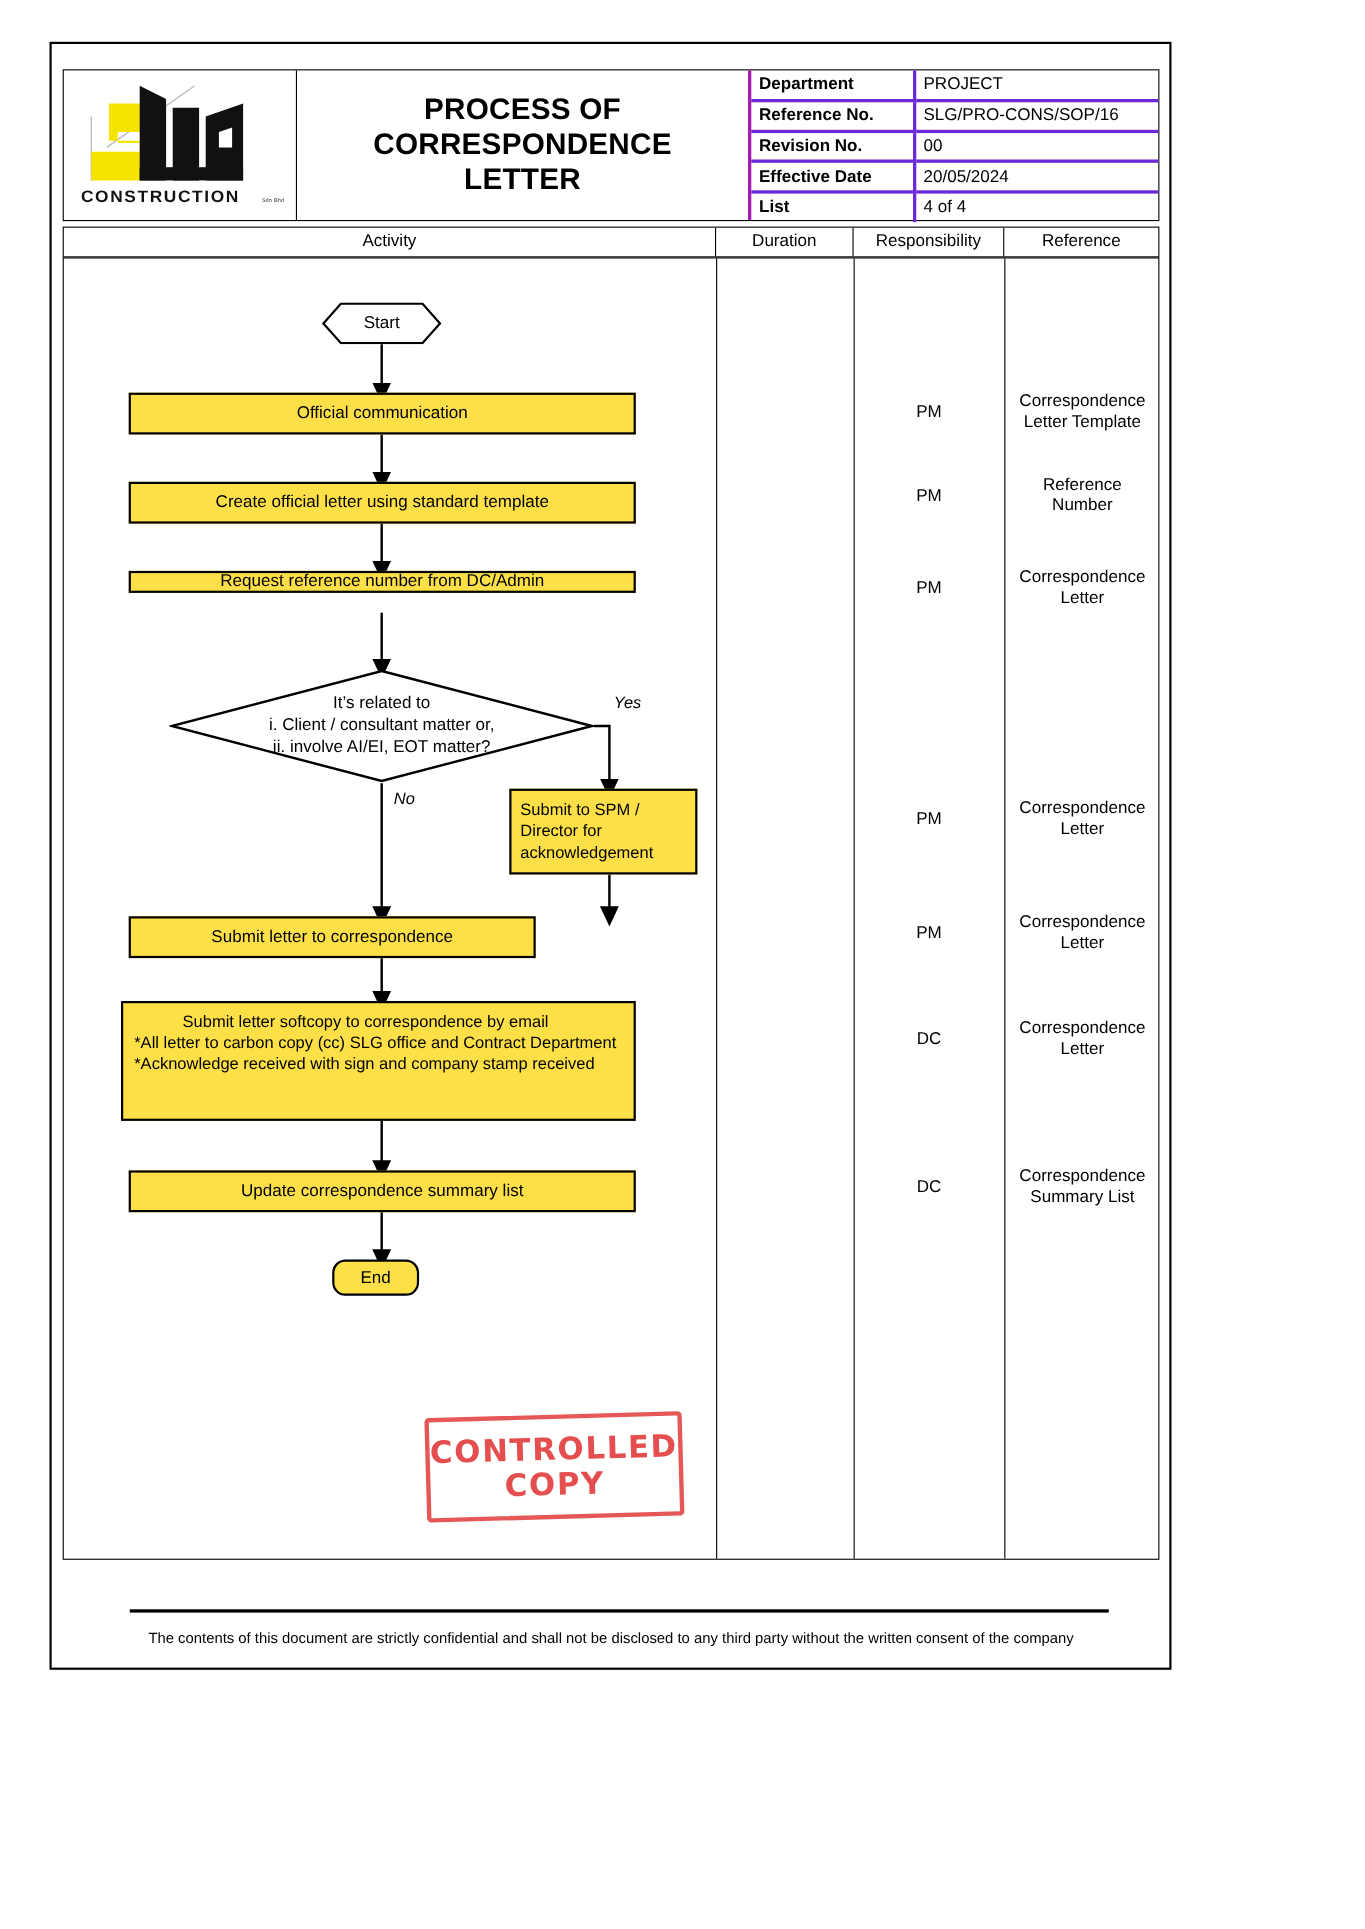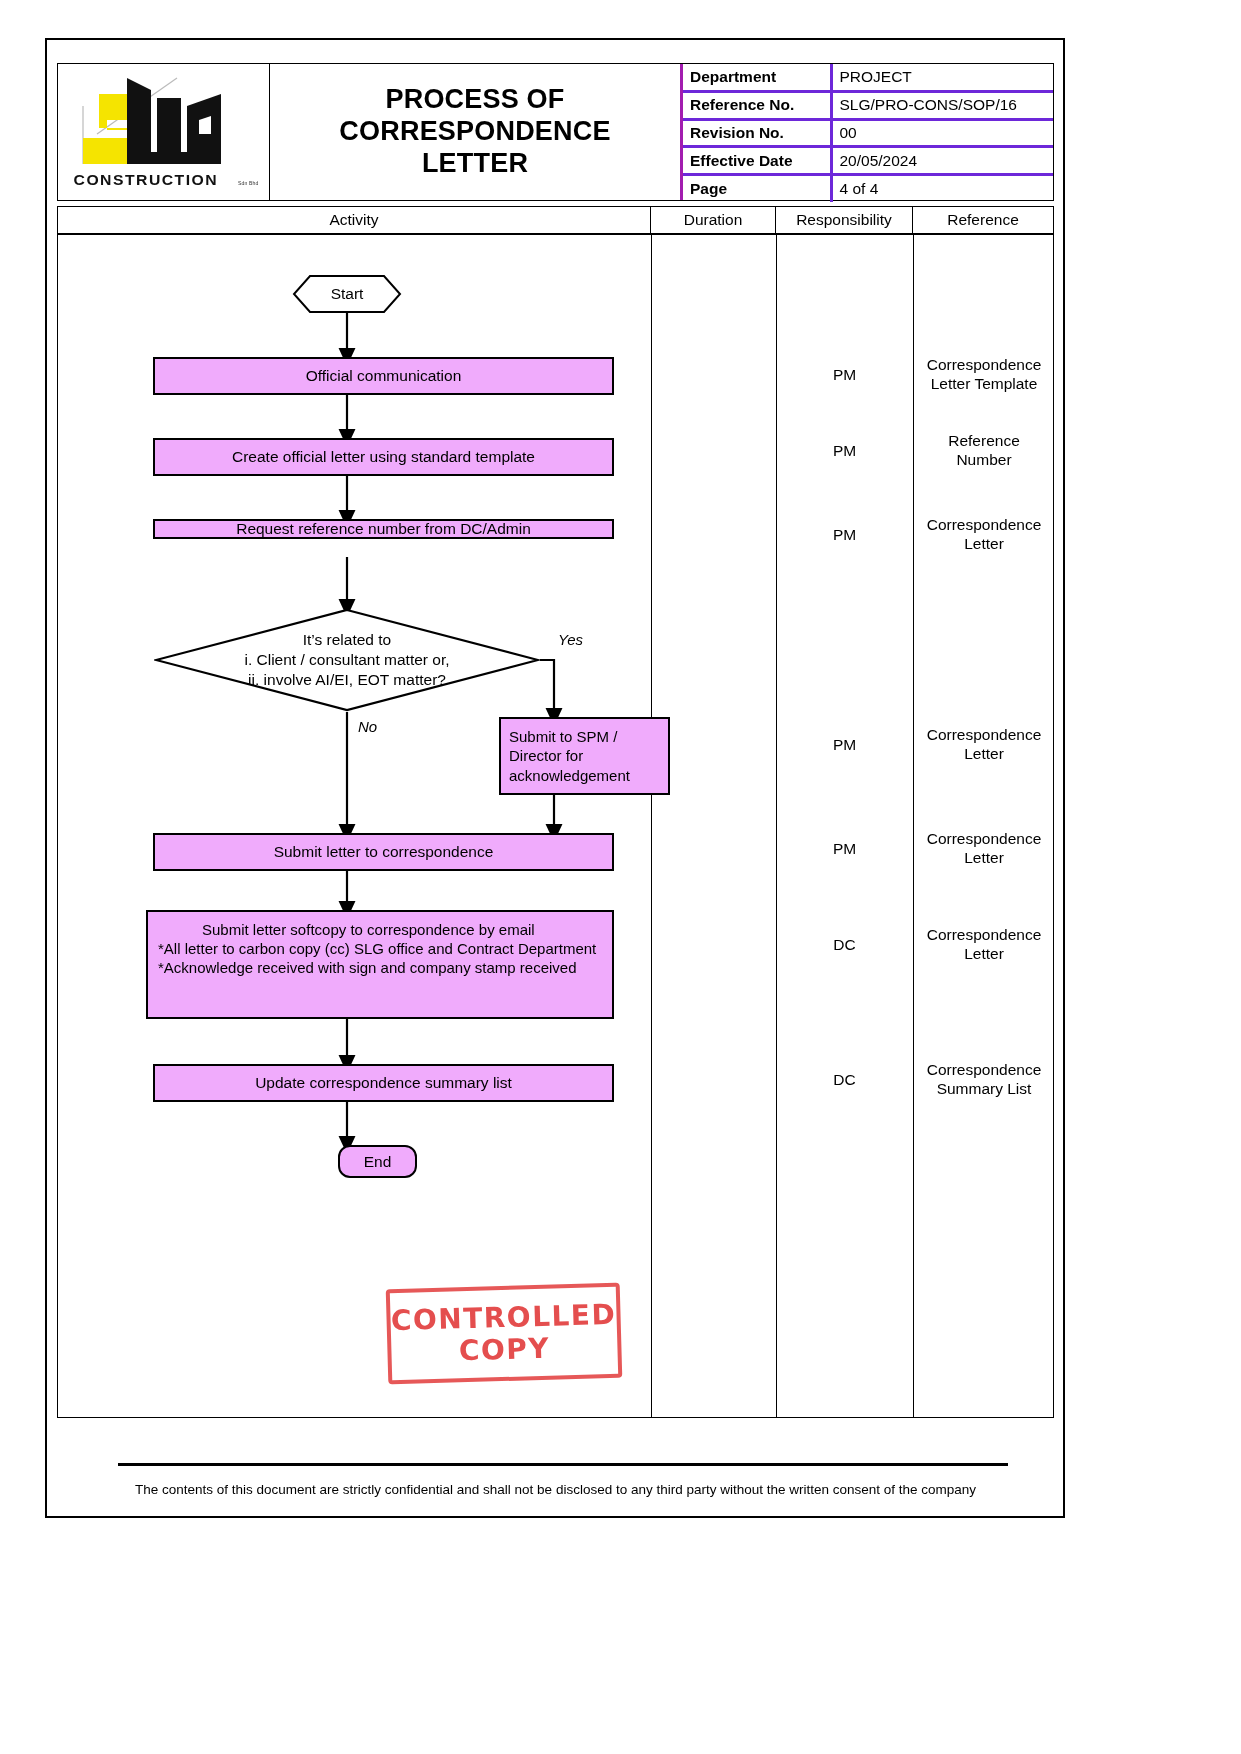--- a/index.html
+++ b/index.html
@@ -103,26 +103,25 @@
   .v1 { left: 593px; }
   .v2 { left: 718px; }
   .v3 { left: 855px; }
 
   
   .flow { position: absolute; left: 0; top: 0; width: 593px; height: 1184px; }
 
   .node {
     position: absolute;
     border: 2px solid #000;
-    background: #f0abfc;
+    background: #fde047;
     display: flex; align-items: center; justify-content: center;
     text-align: center;
     font-size: 15.5px;
     line-height: 1.25;
-    margin-left: 36px;
   }
   .hexagon {
     position: absolute;
     width: 110px; height: 38px;
   }
   .hexagon .hx-label {
     position: absolute; inset: 0;
     display: flex; align-items: center; justify-content: center;
     font-size: 15.5px;
   }
@@ -253,21 +252,21 @@
         </tr>
         <tr>
           <td class="k">Revision No.</td>
           <td class="v">00</td>
         </tr>
         <tr>
           <td class="k">Effective Date</td>
           <td class="v">20/05/2024</td>
         </tr>
         <tr>
-          <td class="k">Page</td>
+          <td class="k">List</td>
           <td class="v">4 of 4</td>
         </tr>
       </tbody>
         </table>
     </div>
   </div>
 
   <div class="cols-header">
     <div class="col-activity">Activity</div>
     <div class="col-duration">Duration</div>
@@ -346,21 +345,21 @@
       <span class="edge-label" style="left:300px; top:483px;">No</span>
 
       <div class="node" style="left:405px; top:482px; width:171px; height:78px;">
         <div style="text-align:left; width:100%; padding:0 8px; font-size:15px; line-height:1.3;">
           <div>Submit to SPM /</div>
           <div>Director for</div>
           <div>acknowledgement</div>
         </div>
       </div>
 
-      <div class="node" style="left:59px; top:598px; width:461px; height:38px;">
+      <div class="node" style="left:59px; top:598px; width:370px; height:38px;">
         <span>Submit letter to correspondence</span>
       </div>
 
       <div class="node" style="left:52px; top:675px; width:468px; height:109px; align-items:flex-start;">
         <div class="node-left-text">
           <div class="first-line">Submit letter softcopy to correspondence by email</div>
           <div>*All letter to carbon copy (cc) SLG office and Contract Department</div>
           <div>*Acknowledge received with sign and company stamp received</div>
         </div>
       </div>

